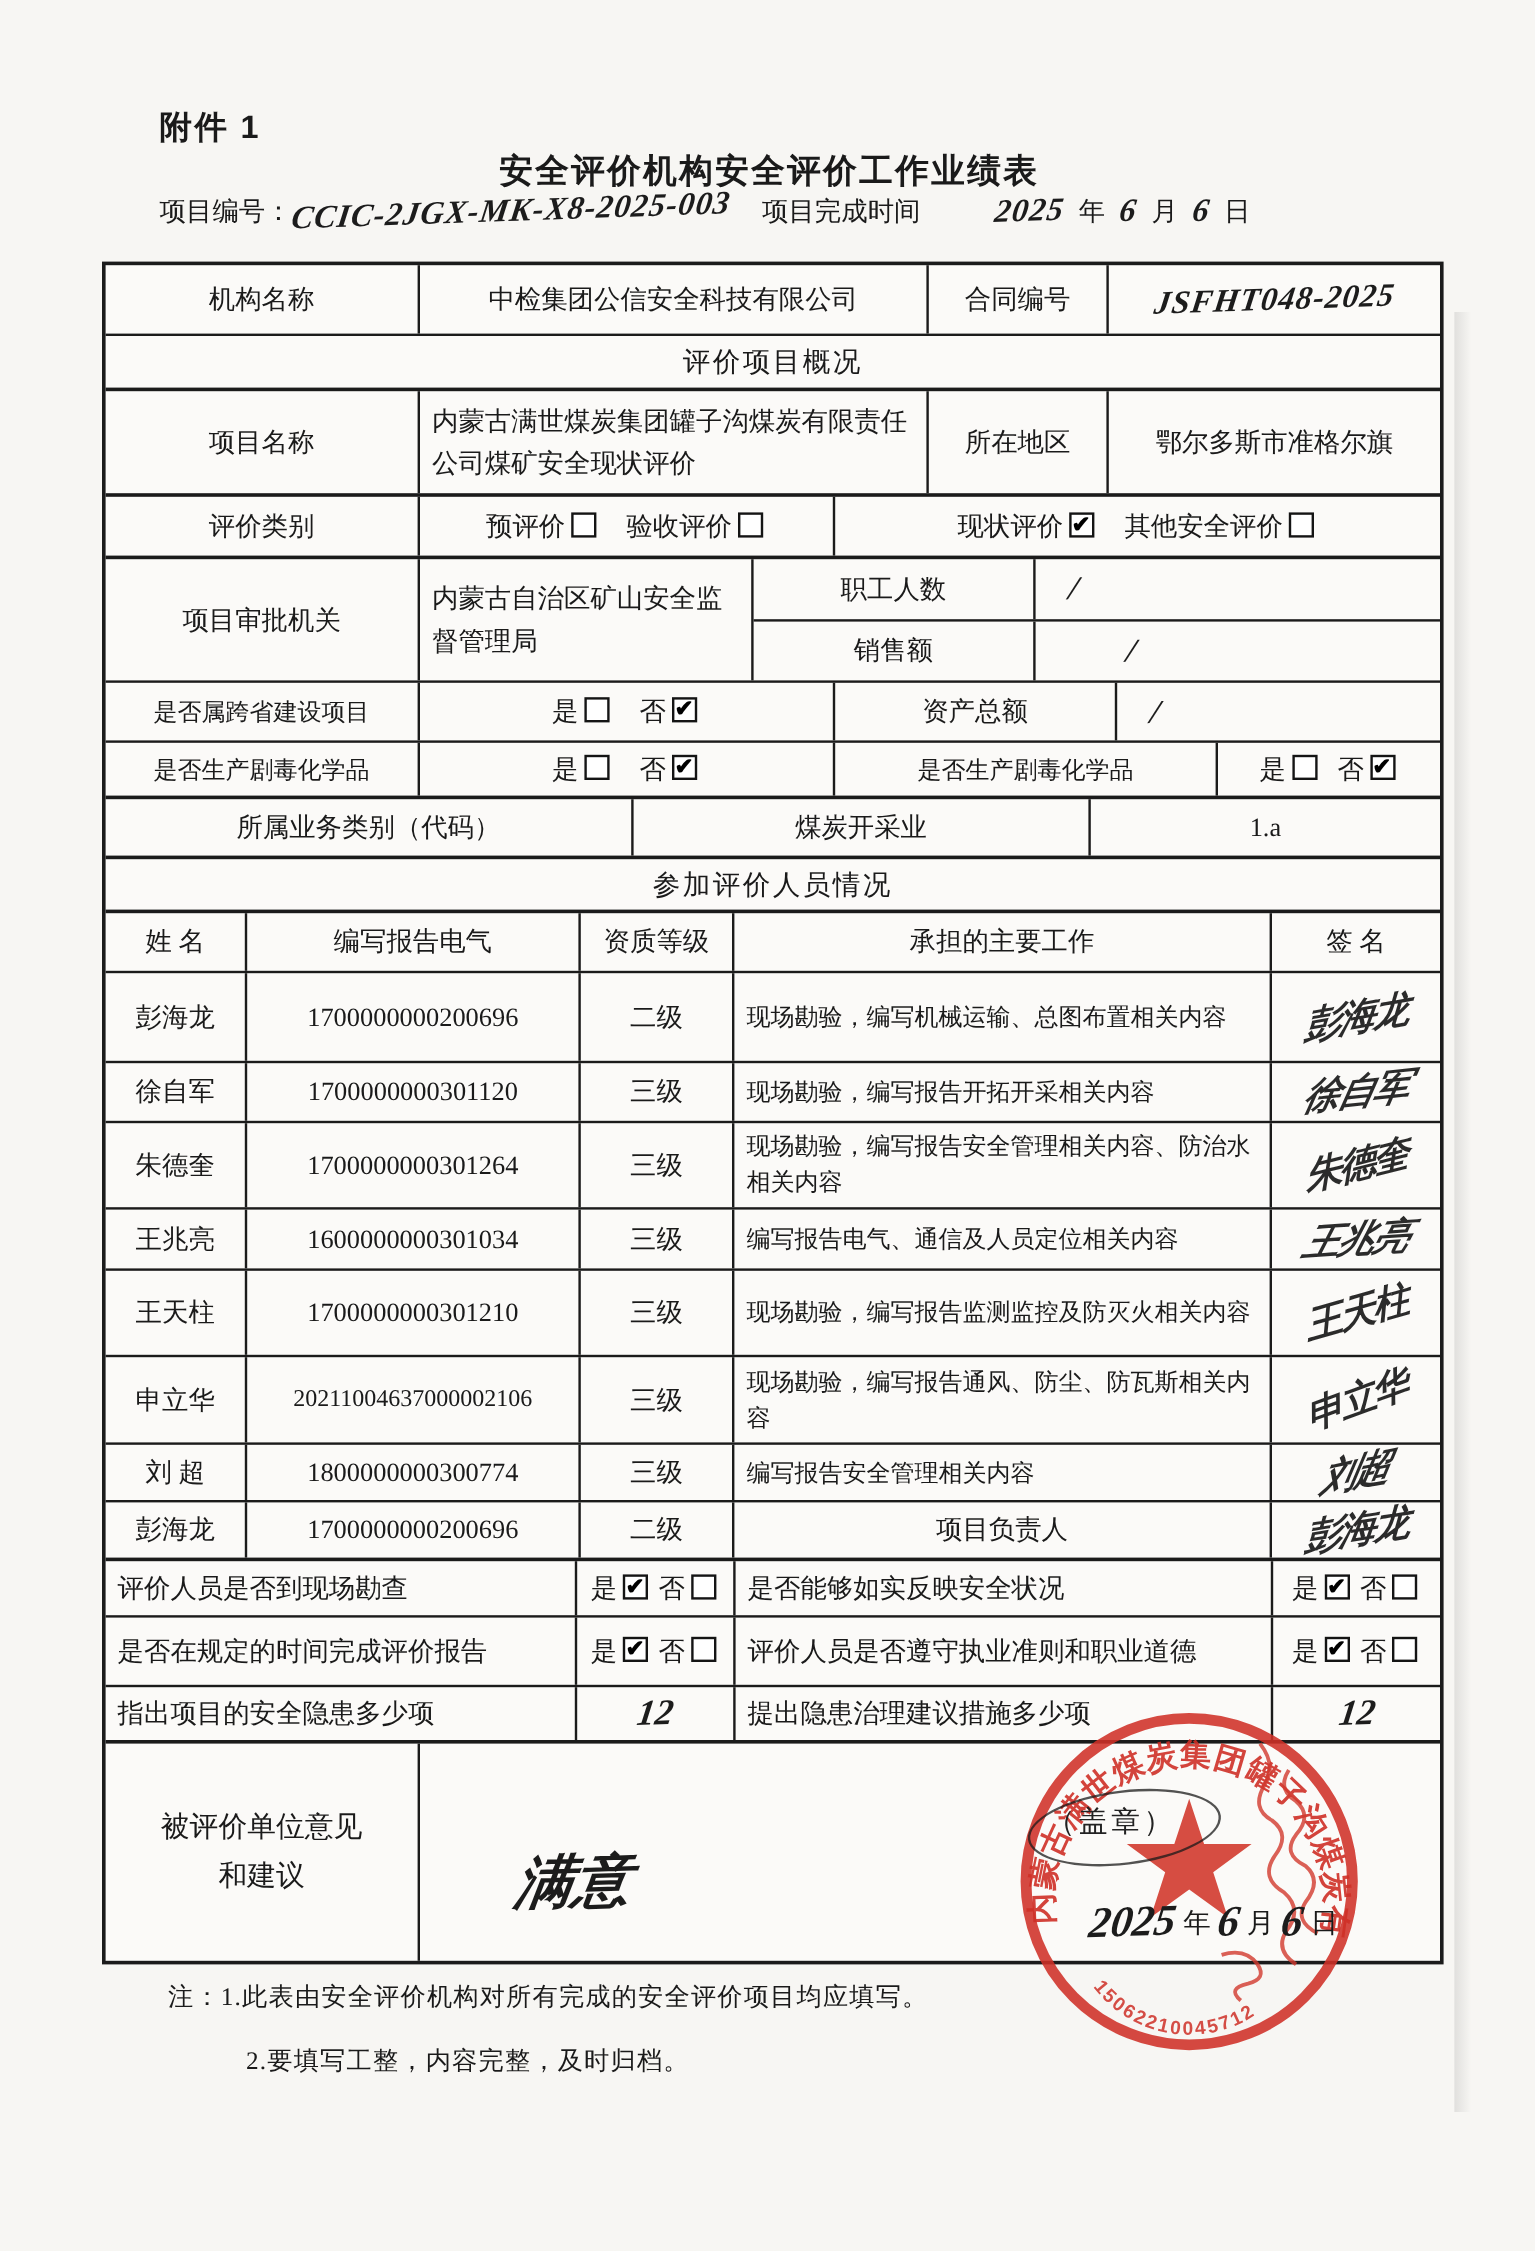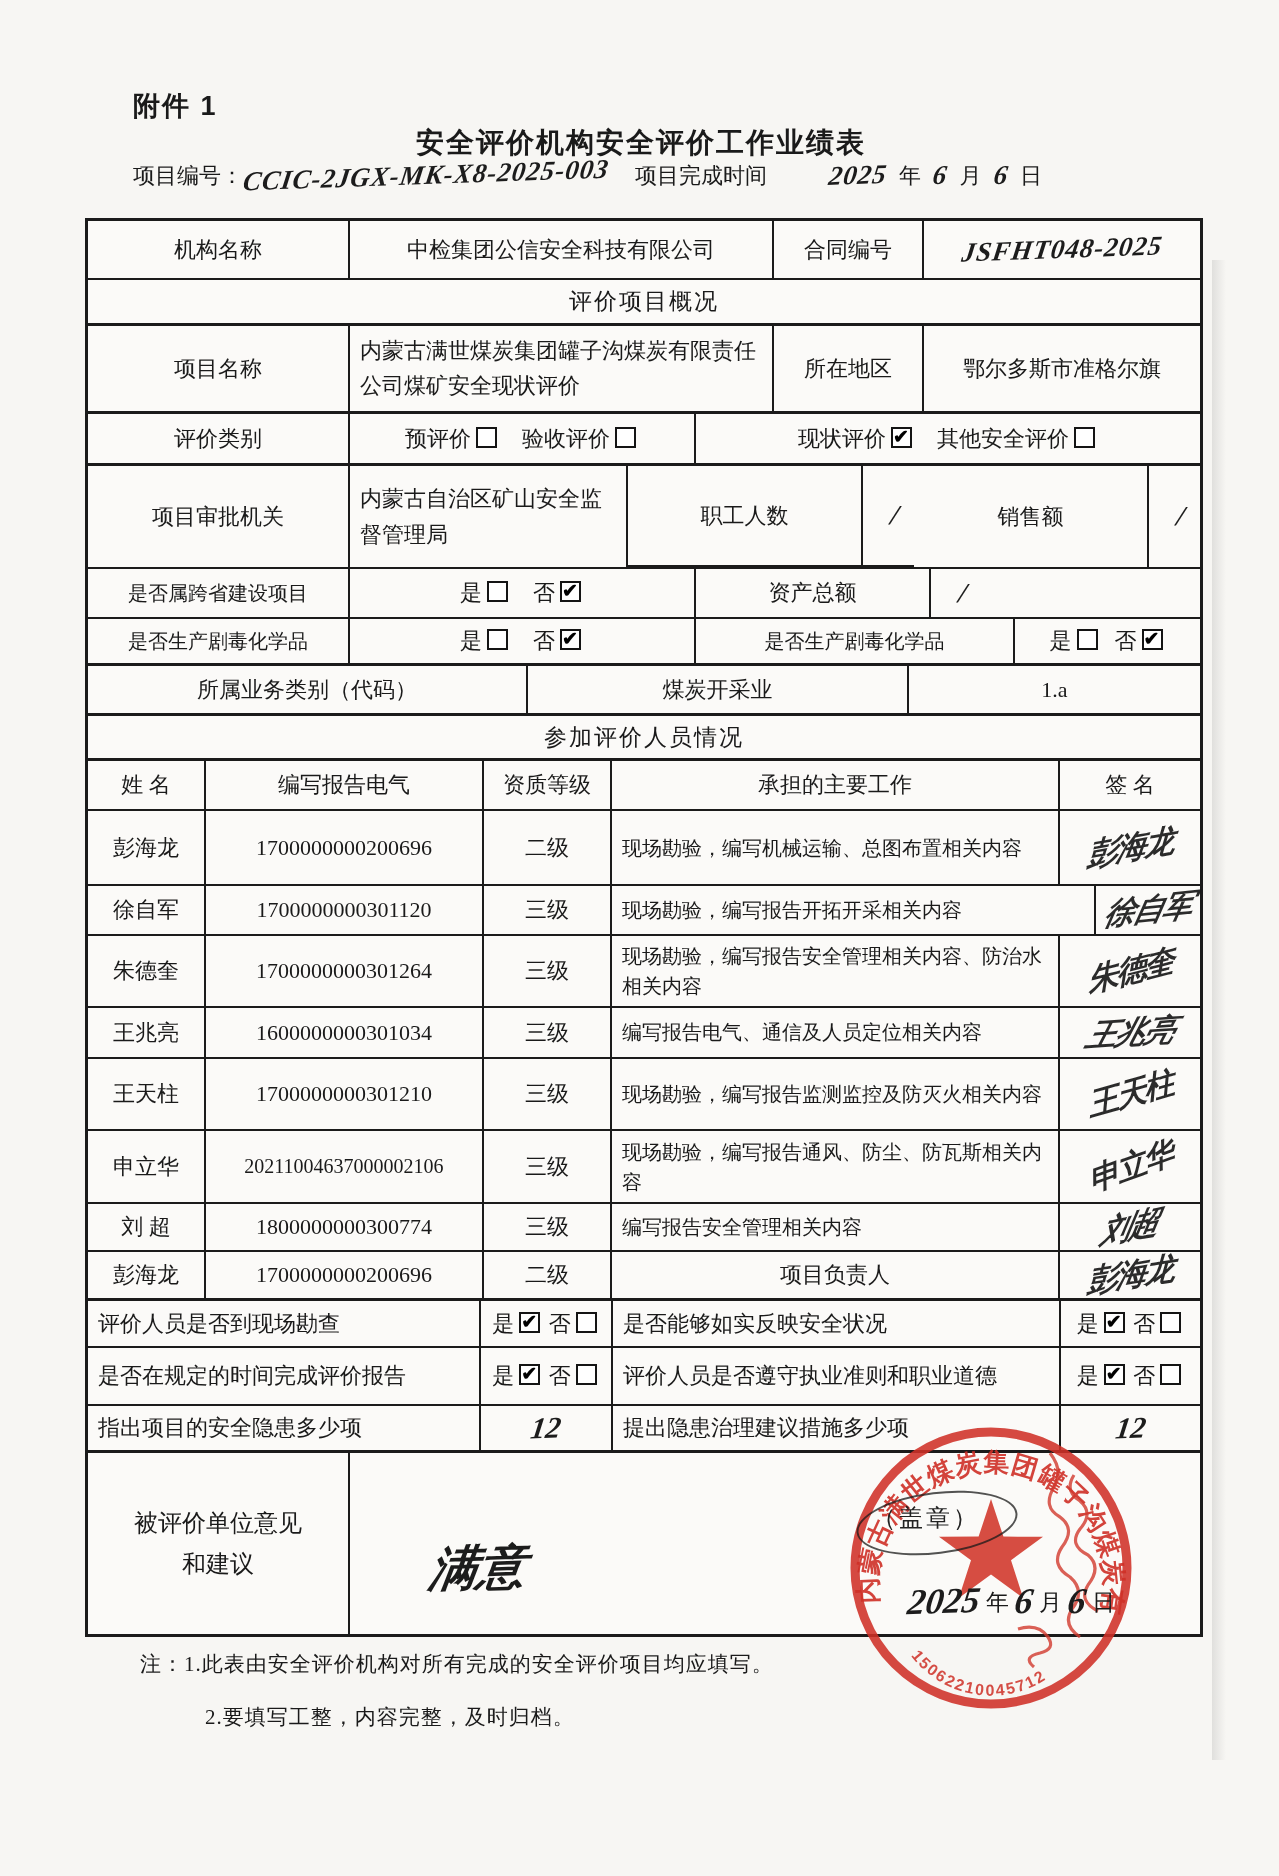--- a/index.html
+++ b/index.html
@@ -23,23 +23,23 @@
   .tbl{left:85px;top:218px;width:1112px;border:3px solid #1b1b1b;background:rgba(255,255,255,.45);}
   .row{display:flex;border-bottom:2px solid #1b1b1b;box-sizing:border-box;}
   .row.thick{border-bottom:3px solid #1b1b1b;}
   .row:last-child{border-bottom:none;}
   .c{display:flex;align-items:center;justify-content:center;border-right:2px solid #1b1b1b;box-sizing:border-box;
      font-size:22px;text-align:center;padding:2px 4px;overflow:visible;}
   .c.last{border-right:none;}
   .c.left{justify-content:flex-start;text-align:left;padding:3px 10px;}
   .c.small{font-size:20px;}
   .sec{justify-content:center;font-size:23px;letter-spacing:2px;}
-  .stack{display:flex;flex-direction:row;flex:1;}
+  .stack{display:flex;flex-direction:column;flex:1;}
   .stack .subrow{display:flex;flex:1;border-bottom:2px solid #1b1b1b;box-sizing:border-box;}
-  .stack .subrow:last-child{border-bottom:none;}
+  .stack .subrow:last-child{border-bottom:none;gap:48px;}
   .slash{font-size:26px;padding-left:28px;justify-content:flex-start;}
   
   .cb{display:inline-block;width:17px;height:17px;border:2px solid #141414;margin:0 3px -2px 5px;position:relative;background:#fff;}
   .cb.checked::after{content:"✔";position:absolute;left:0px;top:-4px;font-size:19px;font-weight:bold;color:#000;}
   .ynGroup{display:flex;align-items:center;gap:22px;}
   
   .stampwrap{left:838px;top:1415px;width:306px;height:306px;pointer-events:none;}
   .sealhint{left:872px;top:1502px;font-size:24px;letter-spacing:3px;color:#222;}
   .sealoval{left:856px;top:1492px;width:158px;height:58px;border:2px solid rgba(25,25,25,.75);border-radius:50%;transform:rotate(-7deg);}
   .stampdate{left:908px;top:1580px;display:flex;align-items:flex-end;white-space:nowrap;}
@@ -186,21 +186,21 @@
     <div class="c" style="width:128px">二级</div>
     <div class="c left small" style="width:448px;line-height:1.5">现场勘验，编写机械运输、总图布置相关内容</div>
     <div class="c last" style="flex:1">
         <span class="sig">彭海龙</span>
       </div>
   </div>
   <div class="row" style="height:50px">
     <div class="c" style="width:118px">徐自军</div>
     <div class="c" style="width:278px">1700000000301120</div>
     <div class="c" style="width:128px">三级</div>
-    <div class="c left small" style="width:484px">现场勘验，编写报告开拓开采相关内容</div>
+    <div class="c left small" style="width:448px">现场勘验，编写报告开拓开采相关内容</div>
     <div class="c last" style="flex:1">
         <span class="sig" style="transform:rotate(-6deg) skewX(-18deg)">徐自军</span>
       </div>
   </div>
   <div class="row" style="height:72px">
     <div class="c" style="width:118px">朱德奎</div>
     <div class="c" style="width:278px">1700000000301264</div>
     <div class="c" style="width:128px">三级</div>
     <div class="c left small" style="width:448px;line-height:1.5">现场勘验，编写报告安全管理相关内容、防治水相关内容</div>
     <div class="c last" style="flex:1">

